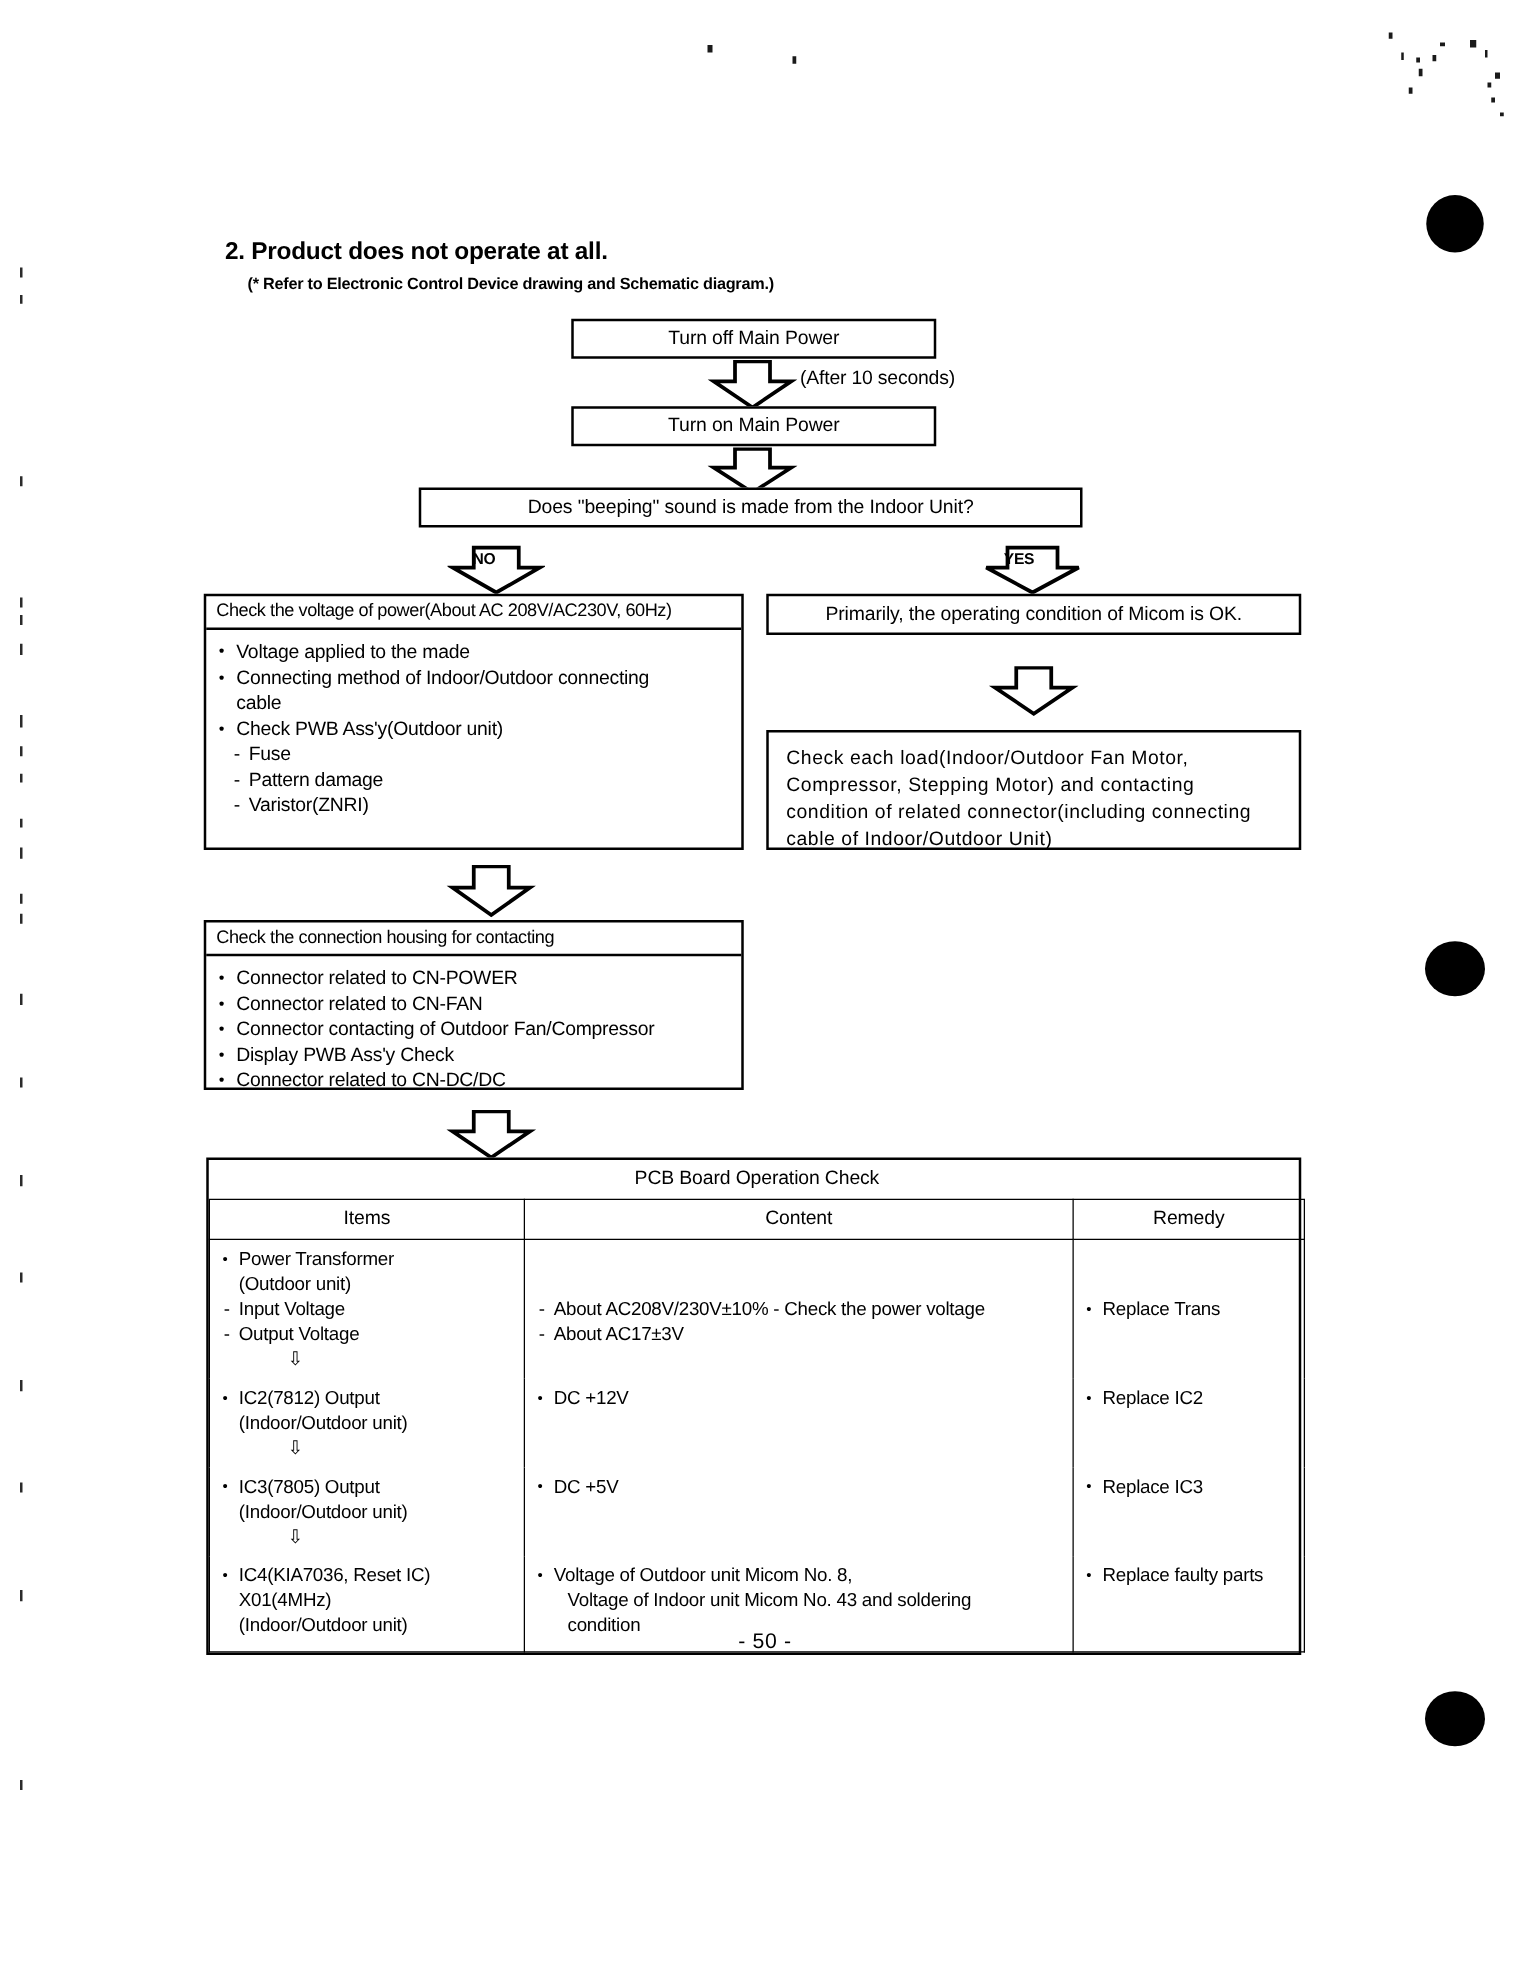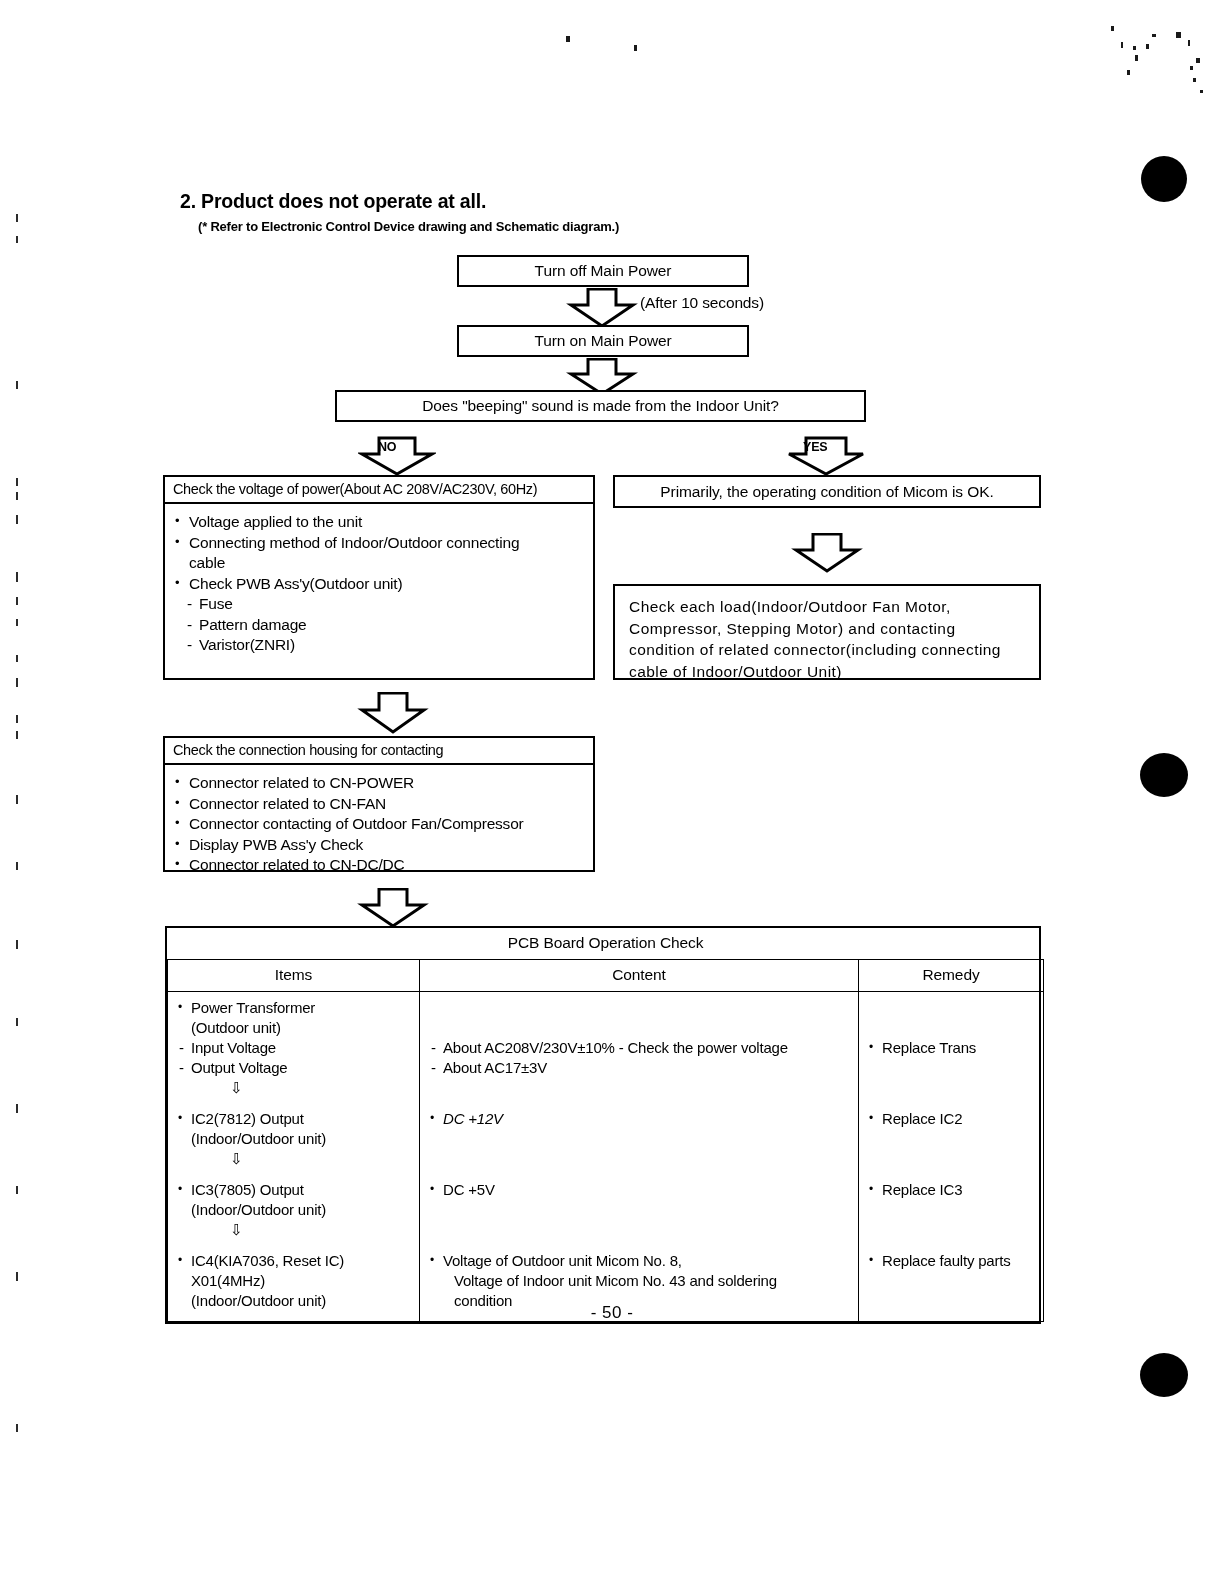--- a/index.html
+++ b/index.html
@@ -307,21 +307,21 @@
     <svg width="82" height="40" viewBox="0 0 82 40">
       <path d="M21,2 L61,2 L61,18 L78,18 L41,38 L4,18 L21,18 Z" fill="#ffffff" stroke="#000000" stroke-width="3" stroke-linejoin="miter"></path>
     </svg>
   </div>
   <div class="arrow-label" style="left:803px; top:441px;">YES</div>
 
   <div class="box" style="left:163px; top:475px; width:432px; height:205px;">
     <div class="box-header">Check the voltage of power(About AC 208V/AC230V, 60Hz)</div>
     <div class="box-body">
       <ul class="bullet-list">
-        <li class="bullet">Voltage applied to the unit</li>
+        <li class="bullet">Voltage applied to the made</li>
         <li class="bullet">Connecting method of Indoor/Outdoor connecting</li>
         <li class="cont">cable</li>
         <li class="bullet">Check PWB Ass'y(Outdoor unit)</li>
         <li class="dash">Fuse</li>
         <li class="dash">Pattern damage</li>
         <li class="dash">Varistor(ZNRI)</li>
       </ul>
     </div>
   </div>
 
@@ -402,21 +402,21 @@
             <div class="li b">Replace Trans</div>
           </td>
         </tr>
 
         <tr>
           <td class="cell" style="border-top:none; border-bottom:none;">
             <div class="li b">IC2(7812) Output</div>
             <div class="li plain">(Indoor/Outdoor unit)</div>
             <div class="arrow-down">⇩</div>
           </td>
-          <td class="cell" style="border-top:none; border-bottom:none;font-style:italic;">
+          <td class="cell" style="border-top:none; border-bottom:none;">
             <div class="li b">DC +12V</div>
           </td>
           <td class="cell" style="border-top:none; border-bottom:none;">
             <div class="li b">Replace IC2</div>
           </td>
         </tr>
 
         <tr>
           <td class="cell" style="border-top:none; border-bottom:none;">
             <div class="li b">IC3(7805) Output</div>

